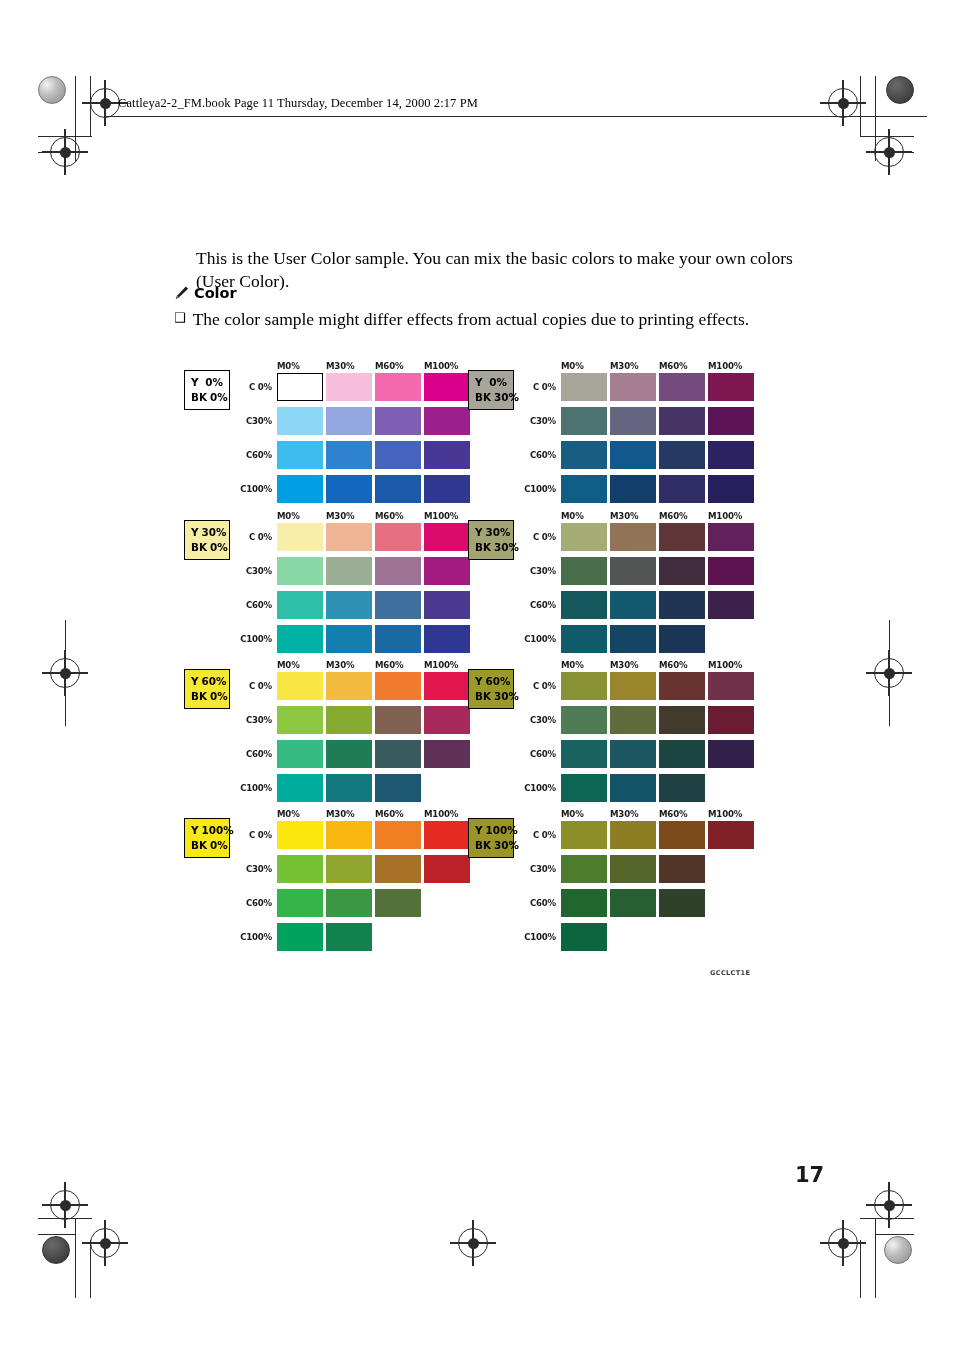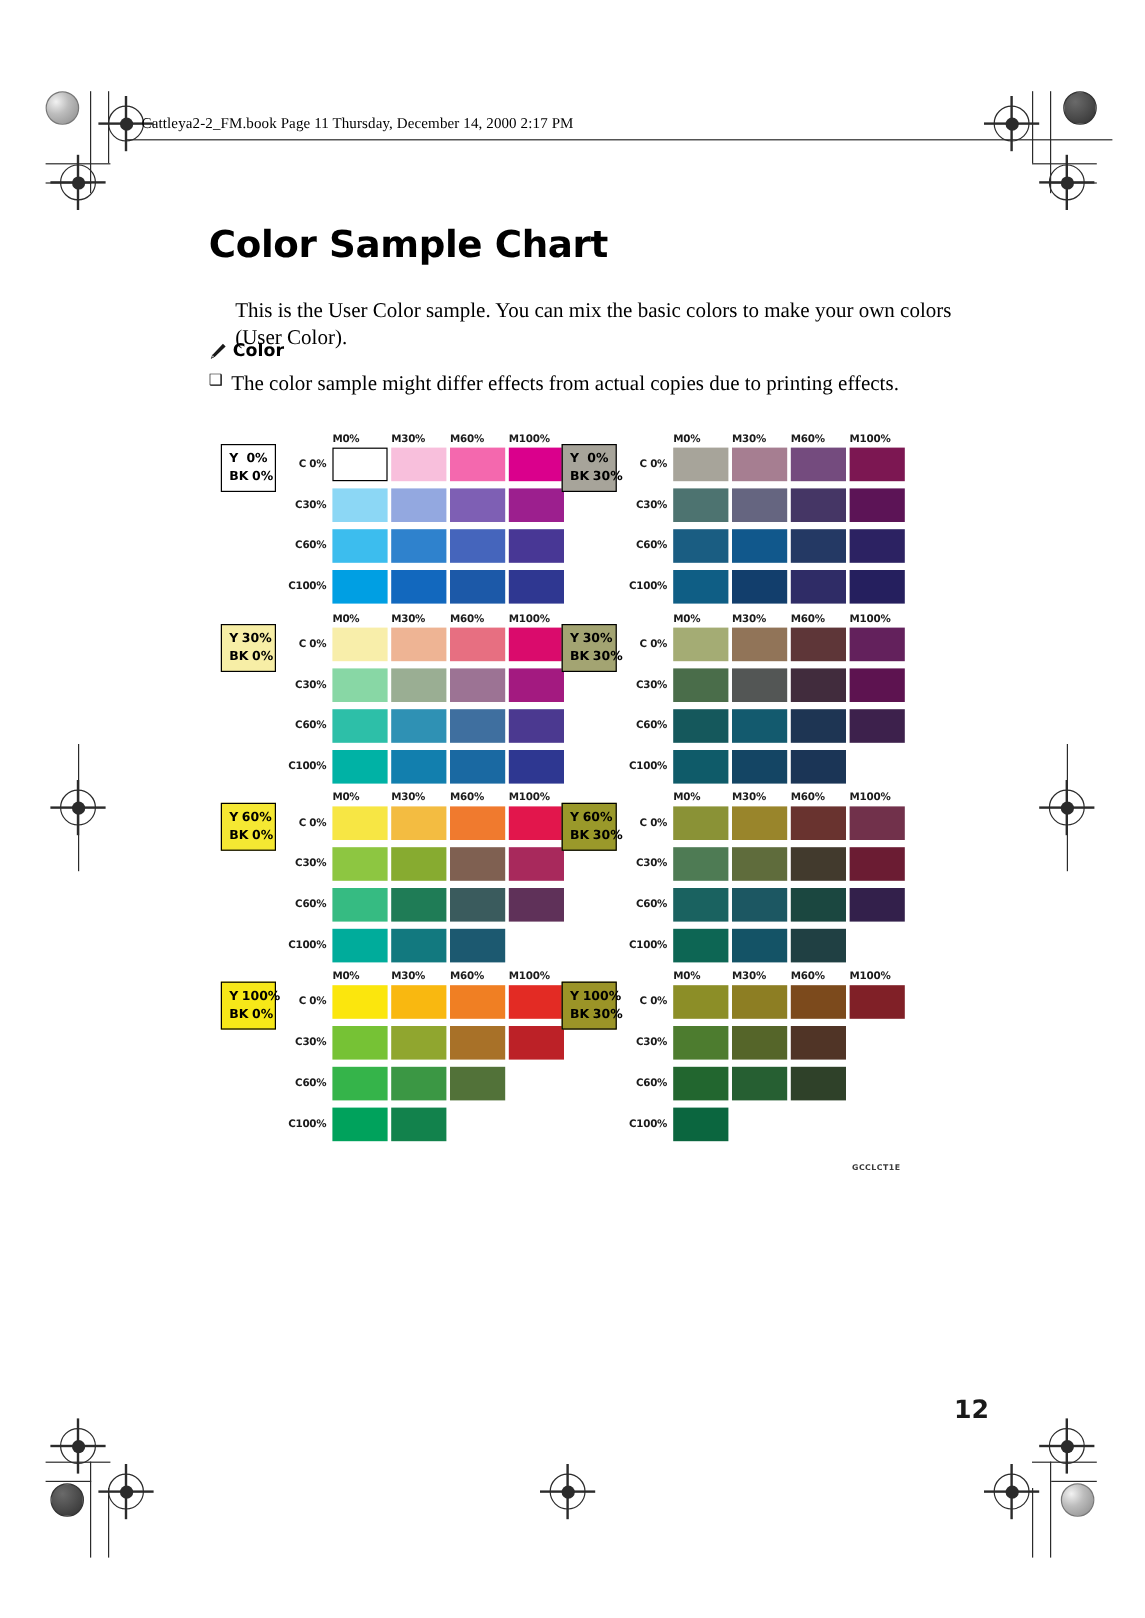--- a/index.html
+++ b/index.html
@@ -254,21 +254,20 @@
   <div class="regmark" style="left:458px; top:1228px;">
       <span class="dot"></span>
     </div>
 </div>
 
 <div class="slugrule"></div>
 <div class="slugline">Cattleya2-2_FM.book  Page 11  Thursday, December 14, 2000  2:17 PM</div>
 
 <div class="content">
 
-  <h1 class="page-title">Color Sample Chart</h1>
 
   <p class="intro">This is the User Color sample. You can mix the basic colors to make your own colors (User Color).</p>
 
   <div class="note-head">
     <span class="pencil-icon">
       <svg viewBox="0 0 16 15" width="15" height="14" aria-hidden="true">
         <path d="M12.6 0.6 L15.0 3.0 L5.4 12.0 L2.2 13.6 L3.4 10.4 Z" fill="#1a1a1a"></path>
         <path d="M2.2 13.6 L3.4 10.4 L4.8 11.8 Z" fill="#ffffff" stroke="#1a1a1a" stroke-width="0.6"></path>
       </svg>
     </span>
@@ -554,14 +553,14 @@
         <div class="swatch" style="left: 610px; top: 855px; width: 46px; height: 28px; background: rgb(85, 101, 41);"></div>
         <div class="swatch" style="left: 659px; top: 855px; width: 46px; height: 28px; background: rgb(80, 52, 38);"></div>
         <div class="swatch" style="left: 561px; top: 889px; width: 46px; height: 28px; background: rgb(34, 102, 47);"></div>
         <div class="swatch" style="left: 610px; top: 889px; width: 46px; height: 28px; background: rgb(38, 95, 50);"></div>
         <div class="swatch" style="left: 659px; top: 889px; width: 46px; height: 28px; background: rgb(47, 65, 41);"></div>
         <div class="swatch" style="left: 561px; top: 923px; width: 46px; height: 28px; background: rgb(11, 102, 63);"></div>
       </div>
     </div>
 
   <div class="code-label">GCCLCT1E</div>
-  <div class="page-number">12</div>
+  <div class="page-number">17</div>
 </div>
 
 </body></html>

